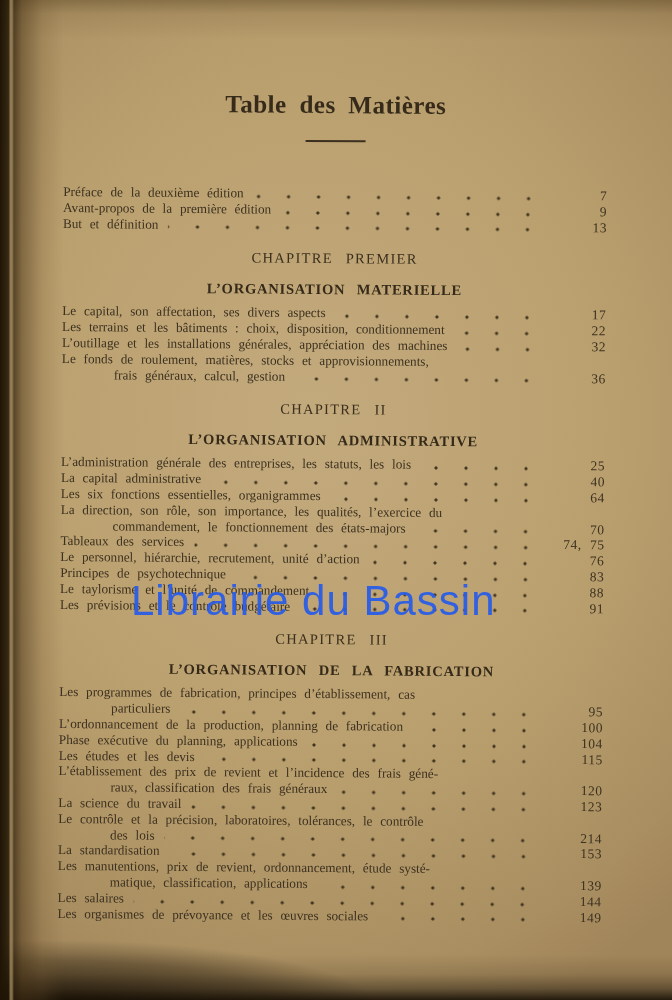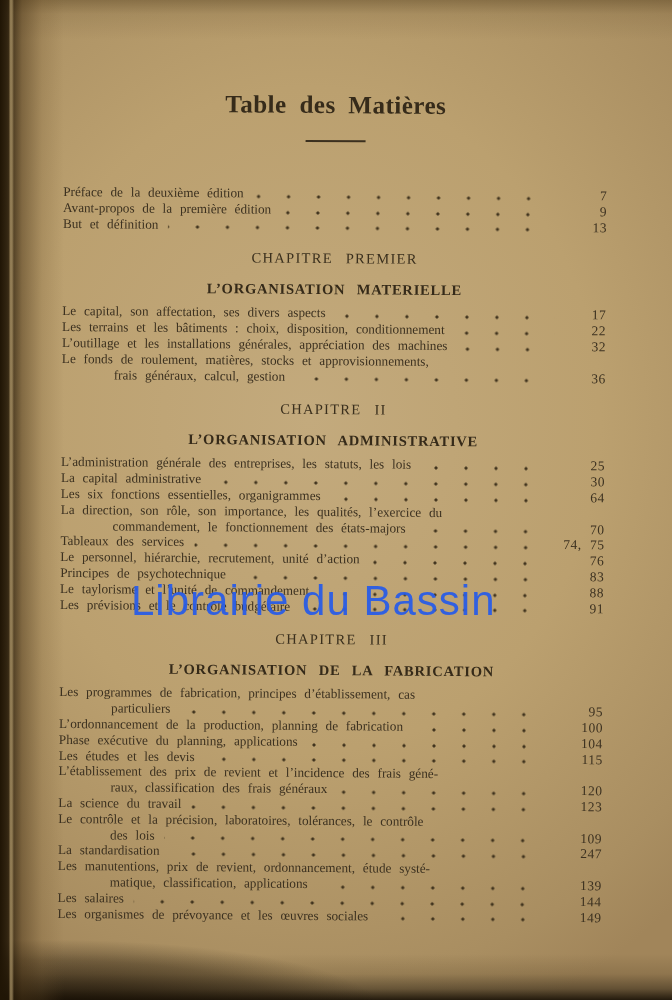--- a/index.html
+++ b/index.html
@@ -132,21 +132,21 @@
               <div class="entry-line last">
                 <span class="entry-text">L’administration générale des entreprises, les statuts, les lois</span>
                 <span class="leader"></span>
                 <span class="pagenum">25</span>
               </div>
             </div>
             <div class="entry">
               <div class="entry-line last">
                 <span class="entry-text">La capital administrative</span>
                 <span class="leader"></span>
-                <span class="pagenum">30</span>
+                <span class="pagenum">40</span>
               </div>
             </div>
             <div class="entry">
               <div class="entry-line last">
                 <span class="entry-text">Les six fonctions essentielles, organigrammes</span>
                 <span class="leader"></span>
                 <span class="pagenum">64</span>
               </div>
             </div>
             <div class="entry">
@@ -240,28 +240,28 @@
                 <span class="entry-text">La science du travail</span>
                 <span class="leader"></span>
                 <span class="pagenum">123</span>
               </div>
             </div>
             <div class="entry">
               <div class="entry-line"><span class="entry-text">Le contrôle et la précision, laboratoires, tolérances, le contrôle</span></div>
               <div class="entry-line indent last">
                 <span class="entry-text">des lois</span>
                 <span class="leader"></span>
-                <span class="pagenum">109</span>
+                <span class="pagenum">214</span>
               </div>
             </div>
             <div class="entry">
               <div class="entry-line last">
                 <span class="entry-text">La standardisation</span>
                 <span class="leader"></span>
-                <span class="pagenum">247</span>
+                <span class="pagenum">153</span>
               </div>
             </div>
             <div class="entry">
               <div class="entry-line"><span class="entry-text">Les manutentions, prix de revient, ordonnancement, étude systé-</span></div>
               <div class="entry-line indent last">
                 <span class="entry-text">matique, classification, applications</span>
                 <span class="leader"></span>
                 <span class="pagenum">139</span>
               </div>
             </div>

